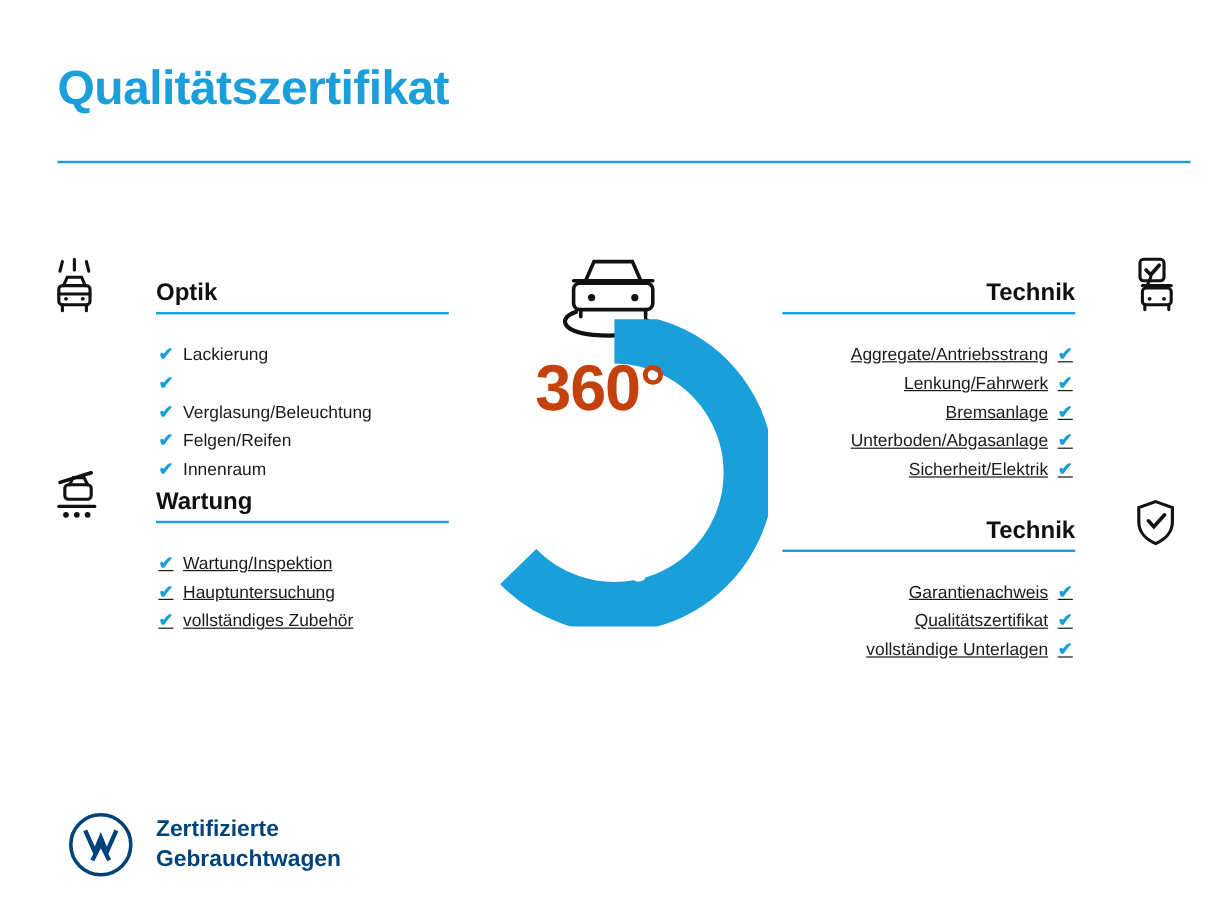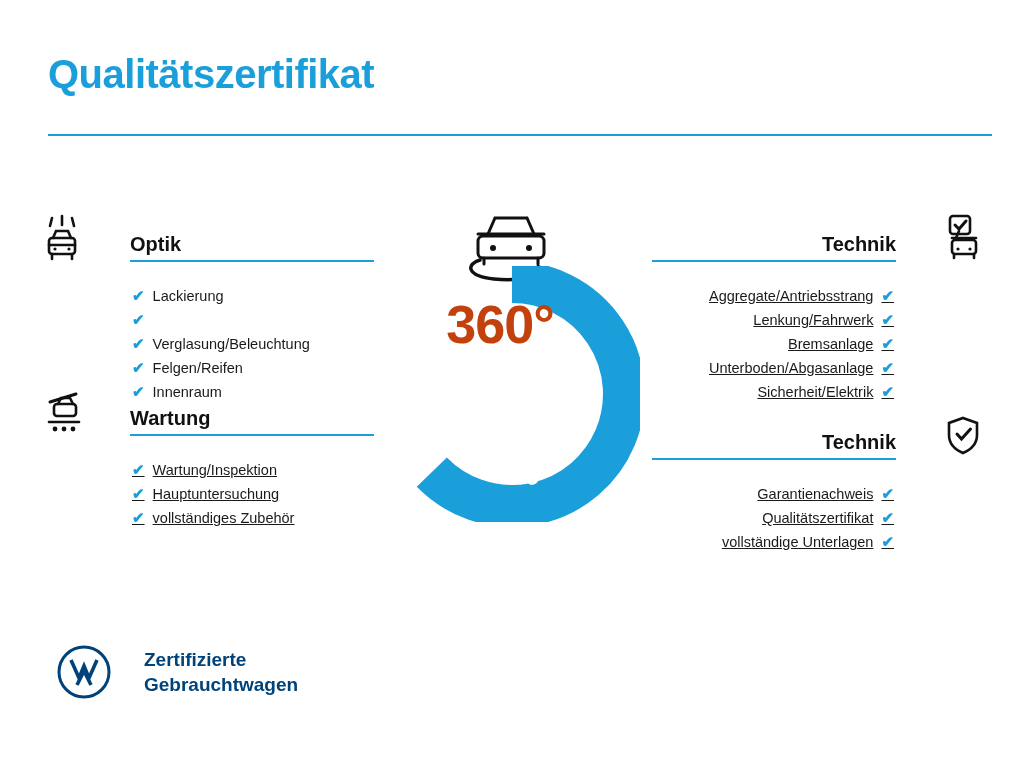--- a/index.html
+++ b/index.html
@@ -138,24 +138,24 @@
     left: 78px;
     top: 4px;
     width: 124px;
     height: 86px;
   }
 
   
   .footer {
     position: absolute;
     left: 56px;
-    top: 644px;
+    top: 676px;
     display: flex;
     align-items: center;
-    gap: 32px;
+    gap: 18px;
   }
   .vw-logo { width: 56px; height: 56px; }
   .footer-text {
     font-size: 19px;
     font-weight: bold;
     color: #00437a;
     line-height: 25px;
   }
   .footer-text div { white-space: nowrap; }
 </style>

